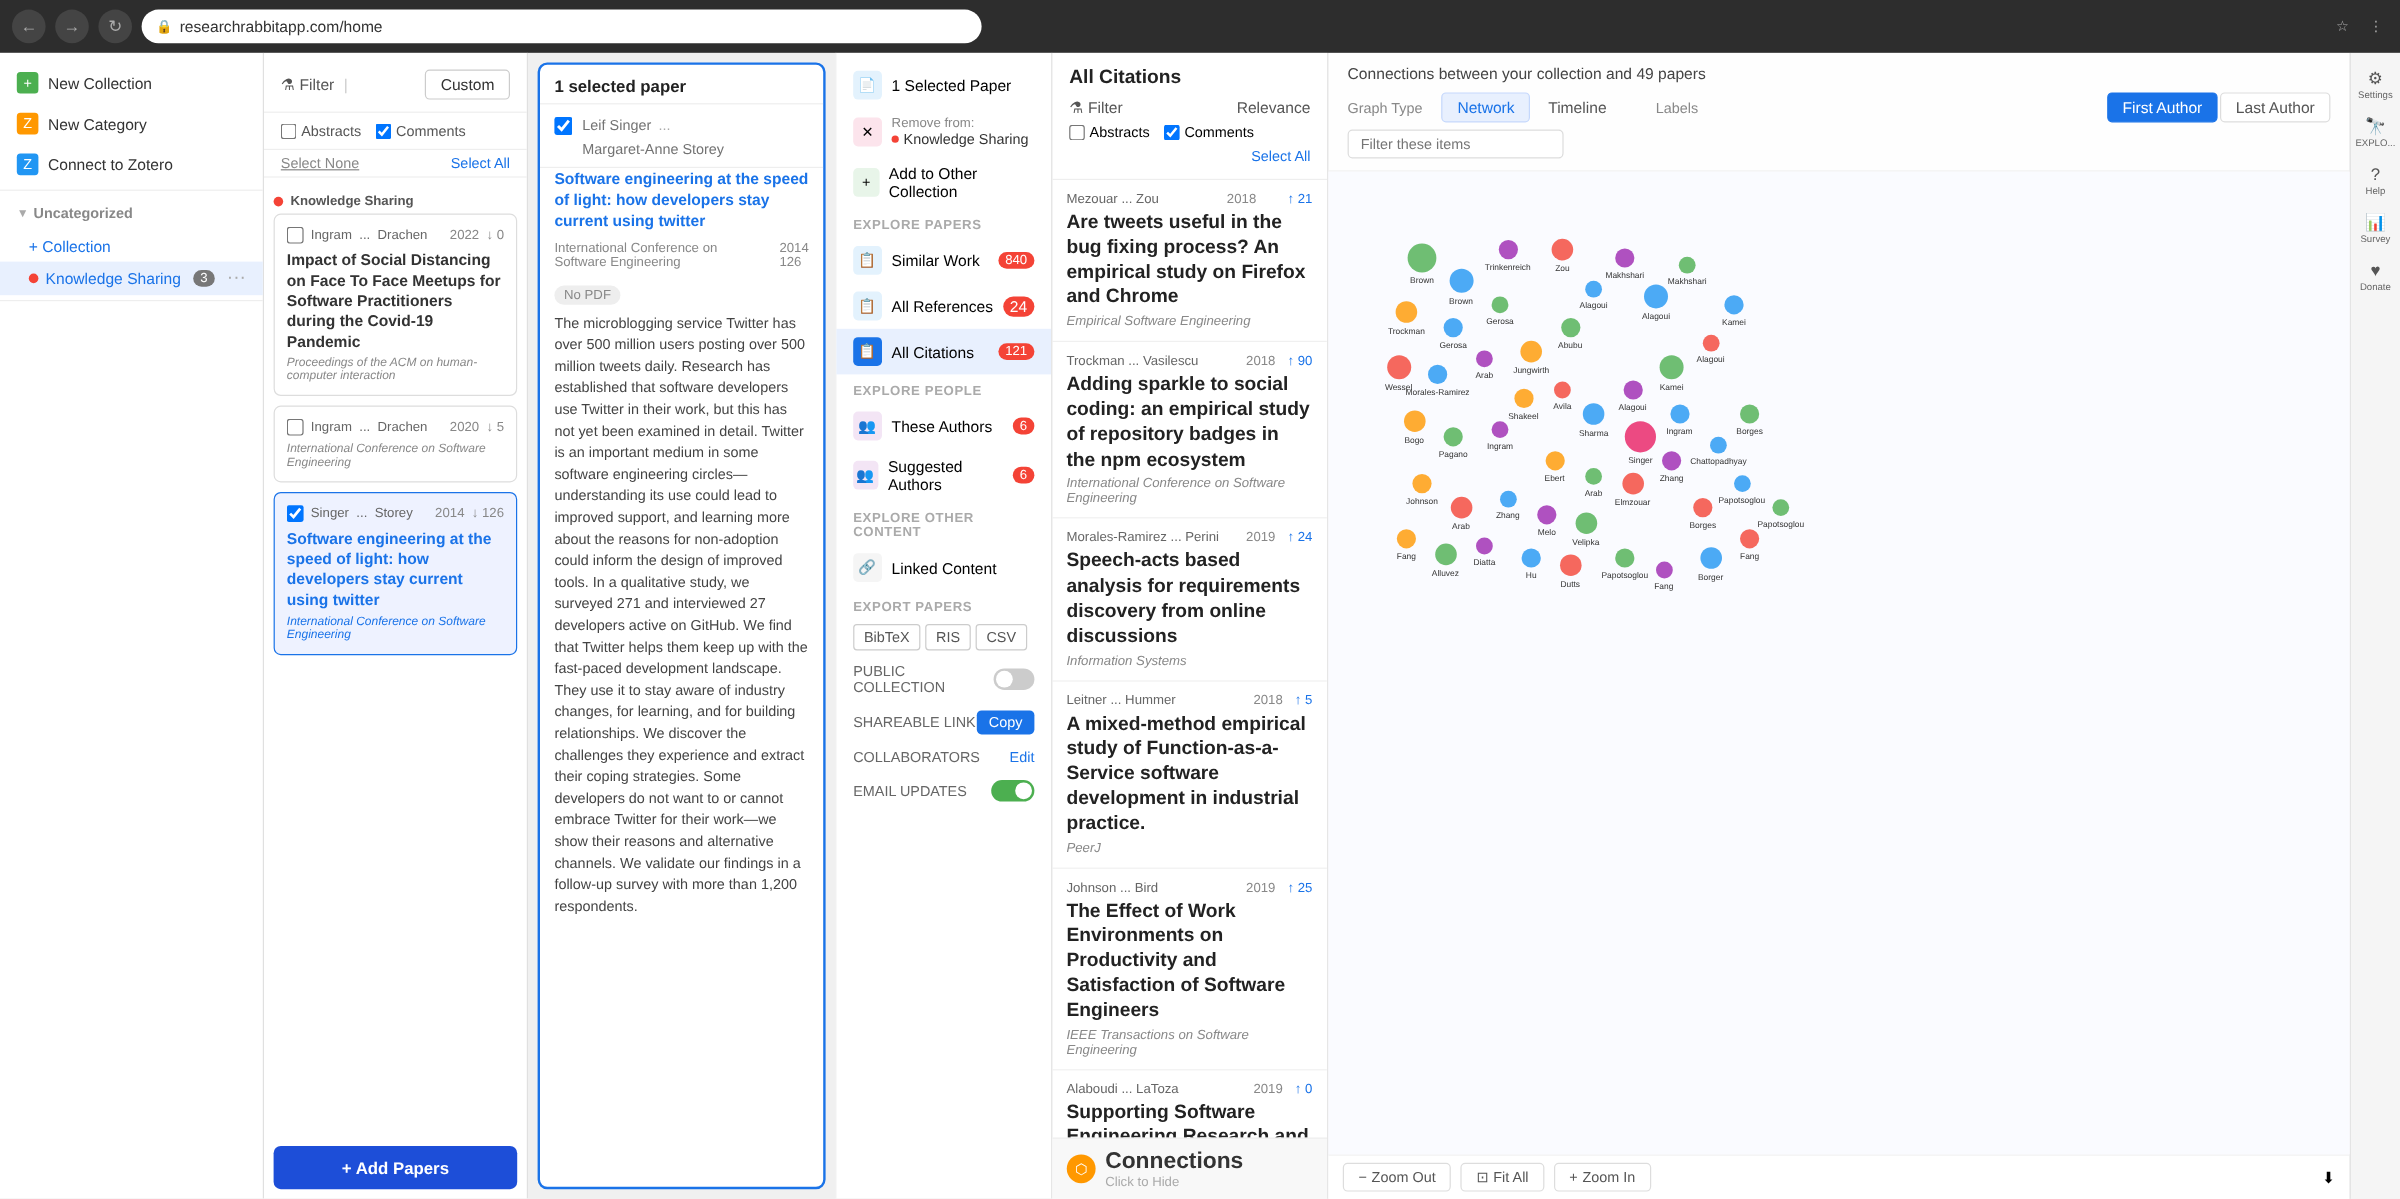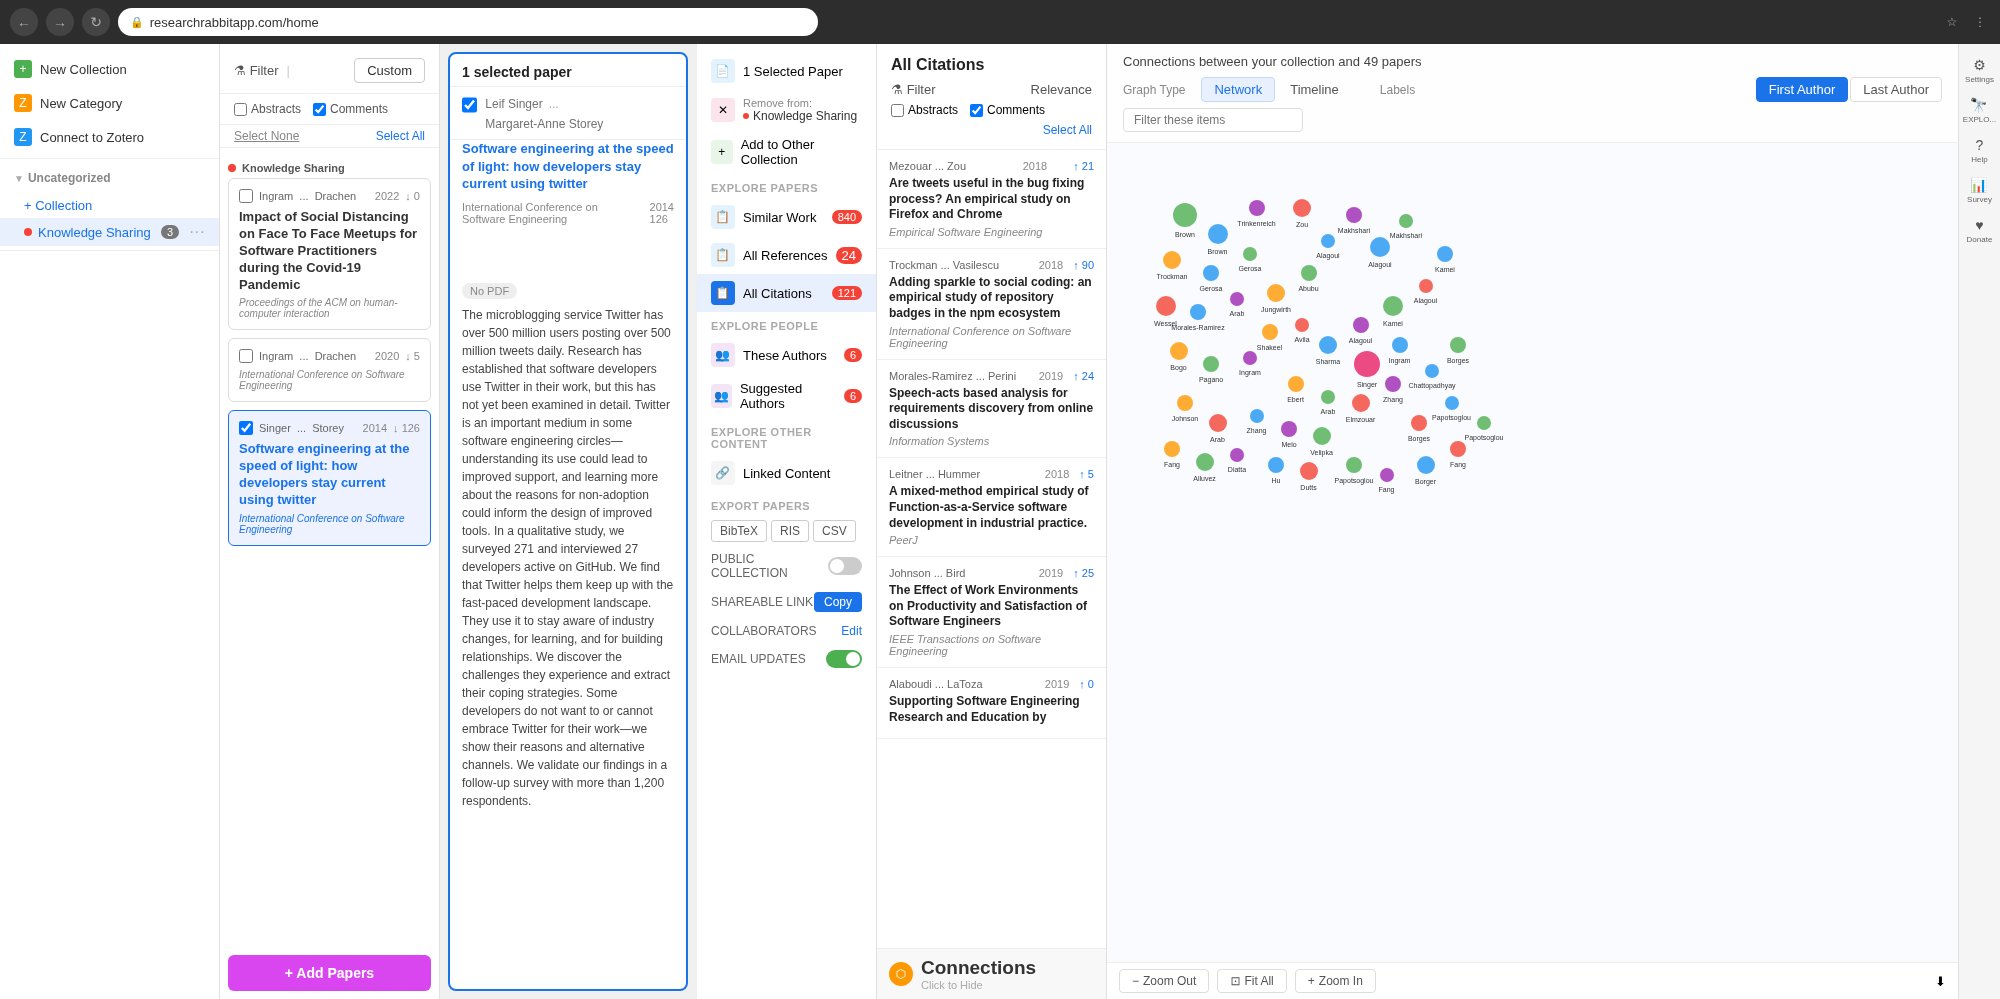--- a/index.html
+++ b/index.html
@@ -51,32 +51,32 @@
     .paper-checkbox { width: 14px; height: 14px; cursor: pointer; }
     .paper-authors { font-size: 11px; color: #666; flex: 1; }
     .paper-year { font-size: 11px; color: #888; }
     .paper-cites { font-size: 11px; color: #888; }
     .paper-title { font-size: 13px; font-weight: 600; color: #333; margin-bottom: 4px; line-height: 1.3; }
     .paper-title.blue { color: #1a73e8; }
     .paper-venue { font-size: 10px; color: #888; font-style: italic; }
     .section-label { font-size: 11px; font-weight: 700; color: #555; padding: 6px 0 4px; display: flex; align-items: center; gap: 6px; }
     .section-dot { width: 8px; height: 8px; border-radius: 50%; background: #f44336; }
 
-    .add-papers-btn { margin: 8px; padding: 10px; background: #d946ef; color: white; border: none; border-radius: 6px; font-size: 14px; font-weight: 600; cursor: pointer; display: flex; align-items: center; justify-content: center; gap: 6px; text-align: center; }
+    .add-papers-btn { margin: 8px; padding: 10px; background: #1d4ed8; color: white; border: none; border-radius: 6px; font-size: 14px; font-weight: 600; cursor: pointer; display: flex; align-items: center; justify-content: center; gap: 6px; text-align: center; }
 
     
     .paper-detail { width: 240px; border: 2px solid #1a73e8; border-radius: 8px; margin: 8px; background: white; display: flex; flex-direction: column; overflow: hidden; flex-shrink: 0; }
     .paper-detail-header { display: flex; align-items: flex-start; padding: 10px 12px 8px; border-bottom: 1px solid #eee; gap: 8px; }
     .paper-detail-checkbox { width: 16px; height: 16px; cursor: pointer; }
     .paper-detail-authors { display: flex; gap: 6px; align-items: center; font-size: 12px; flex-wrap: wrap; }
     .paper-detail-author { color: #737373; font-size: 12px; }
     .paper-detail-dots { color: #aaa; font-size: 12px; }
     .paper-detail-title { font-size: 13px; font-weight: 600; color: #1a73e8; padding: 0 12px 8px; line-height: 1.35; }
     .paper-detail-meta { padding: 0 12px 8px; font-size: 11px; color: #888; display: flex; justify-content: space-between; align-items: center; }
-    .paper-detail-no-pdf { padding: 4px 12px 8px; margin-top: 46px; }
+    .paper-detail-no-pdf { padding: 4px 12px 8px; }
     .no-pdf-badge { background: #eee; color: #888; padding: 2px 8px; border-radius: 10px; font-size: 11px; }
     .paper-detail-abstract { padding: 0 12px 12px; font-size: 12px; color: #444; line-height: 1.5; overflow-y: auto; flex: 1; }
 
     
     .actions-panel { width: 180px; background: #fff; border-left: 1px solid #eee; display: flex; flex-direction: column; padding: 8px 0; flex-shrink: 0; }
     .actions-divider { font-size: 11px; font-weight: 700; color: #aaa; padding: 8px 14px 4px; letter-spacing: 0.5px; }
     .action-item { display: flex; align-items: center; gap: 8px; padding: 7px 14px; font-size: 13px; cursor: pointer; }
     .action-item .icon-box { width: 24px; height: 24px; border-radius: 4px; display: flex; align-items: center; justify-content: center; font-size: 12px; }
     .action-item .icon-box.red { background: #fce4ec; }
     .action-item .icon-box.green { background: #e8f5e9; }
@@ -110,21 +110,21 @@
     .citations-relevance { font-size: 13px; color: #555; margin-left: auto; cursor: pointer; }
     .citations-checkboxes { display: flex; align-items: center; gap: 12px; margin-bottom: 6px; }
     .citations-checkboxes label { display: flex; align-items: center; gap: 4px; font-size: 12px; cursor: pointer; }
     .citations-select-all { font-size: 12px; color: #1a73e8; cursor: pointer; text-align: right; padding-bottom: 4px; }
     .citations-list { flex: 1; overflow-y: auto; }
     .citation-card { padding: 10px 12px; border-bottom: 1px solid #f0f0f0; cursor: pointer; }
     .citation-card-header { display: flex; align-items: center; gap: 6px; margin-bottom: 4px; }
     .citation-author { font-size: 11px; color: #666; }
     .citation-year { font-size: 11px; color: #888; margin-left: auto; }
     .citation-cites { font-size: 11px; color: #1a73e8; }
-    .citation-title { font-size: 12px; font-weight: 600; color: #222; line-height: 1.3; margin-bottom: 3px; }
+    .citation-title { font-size: 16px; font-weight: 600; color: #222; line-height: 1.3; margin-bottom: 3px; }
     .citation-venue { font-size: 11px; color: #888; font-style: italic; }
     .connections-footer { padding: 8px 12px; background: #f8f8f8; border-top: 1px solid #eee; display: flex; align-items: center; gap: 8px; cursor: pointer; }
     .connections-icon { width: 24px; height: 24px; border-radius: 50%; background: #ff9800; display: flex; align-items: center; justify-content: center; color: white; font-size: 12px; }
     .connections-text { font-size: 19px; font-weight: 600; color: #333; }
     .connections-sub { font-size: 11px; color: #aaa; }
 
     
     .network-panel { flex: 1; background: #fefefe; display: flex; flex-direction: column; border-left: 1px solid #e0e0e0; min-width: 0; }
     .network-header { padding: 10px 16px; border-bottom: 1px solid #eee; }
     .network-title { font-size: 13px; color: #444; margin-bottom: 8px; }

